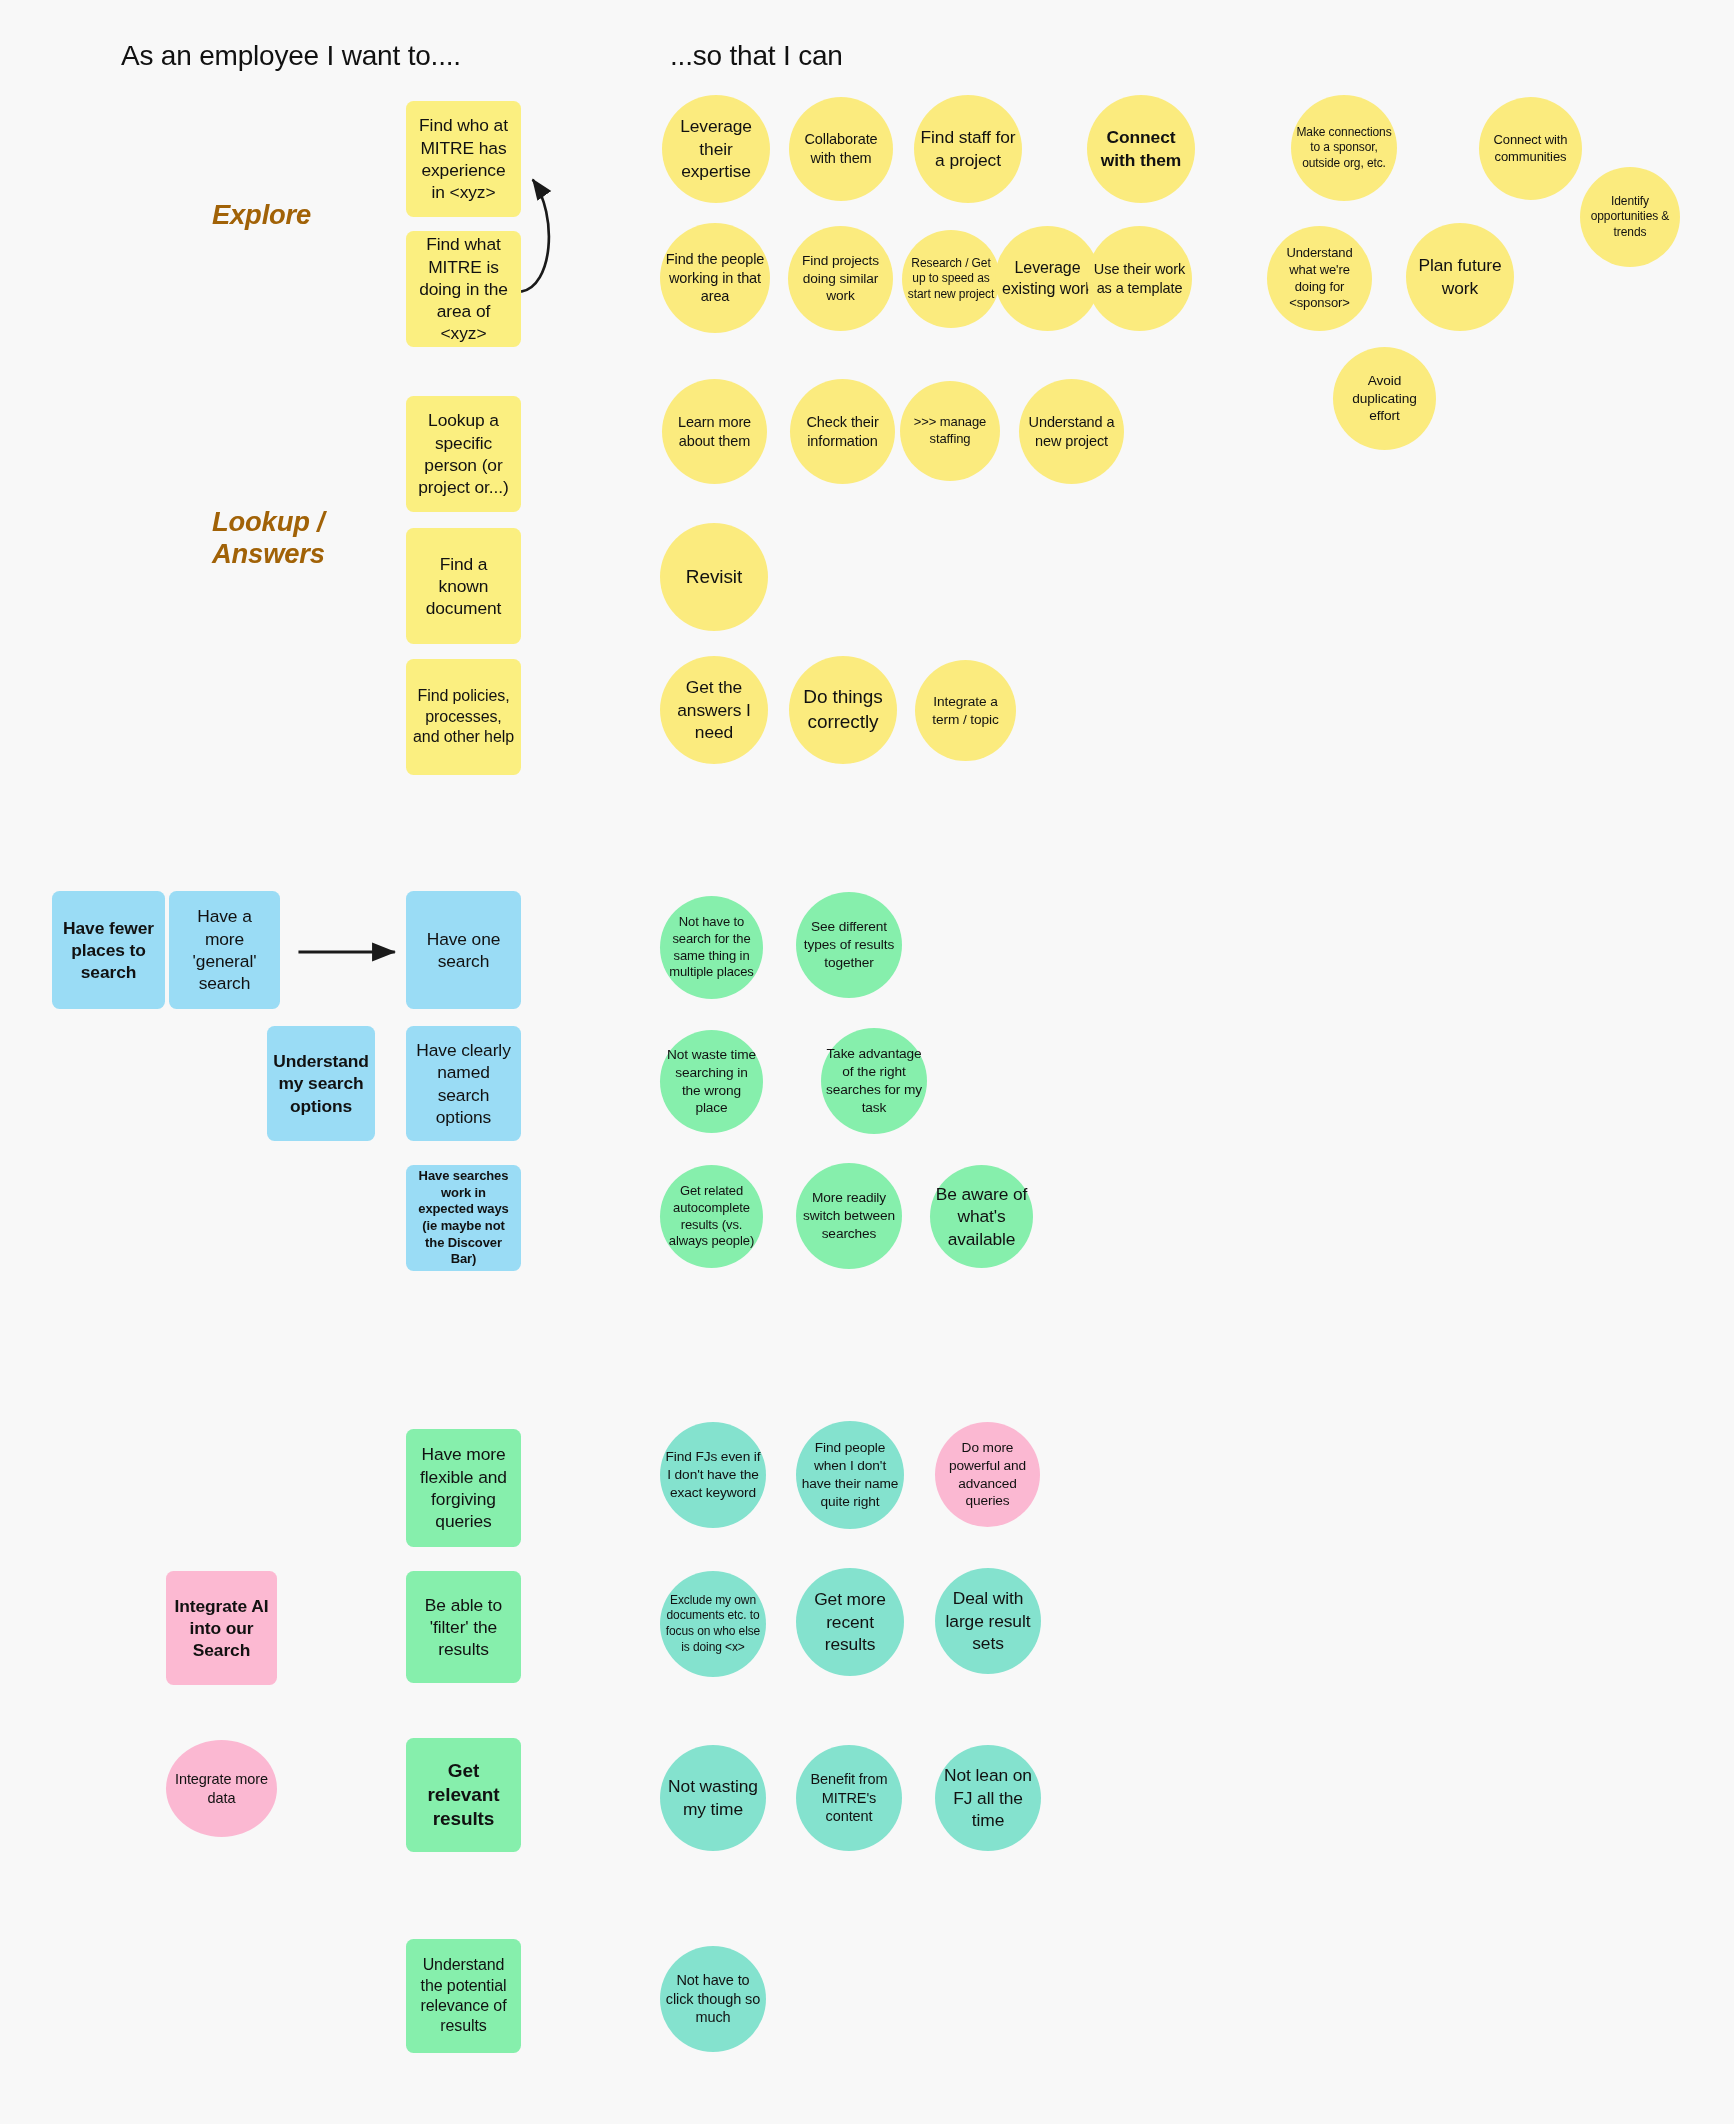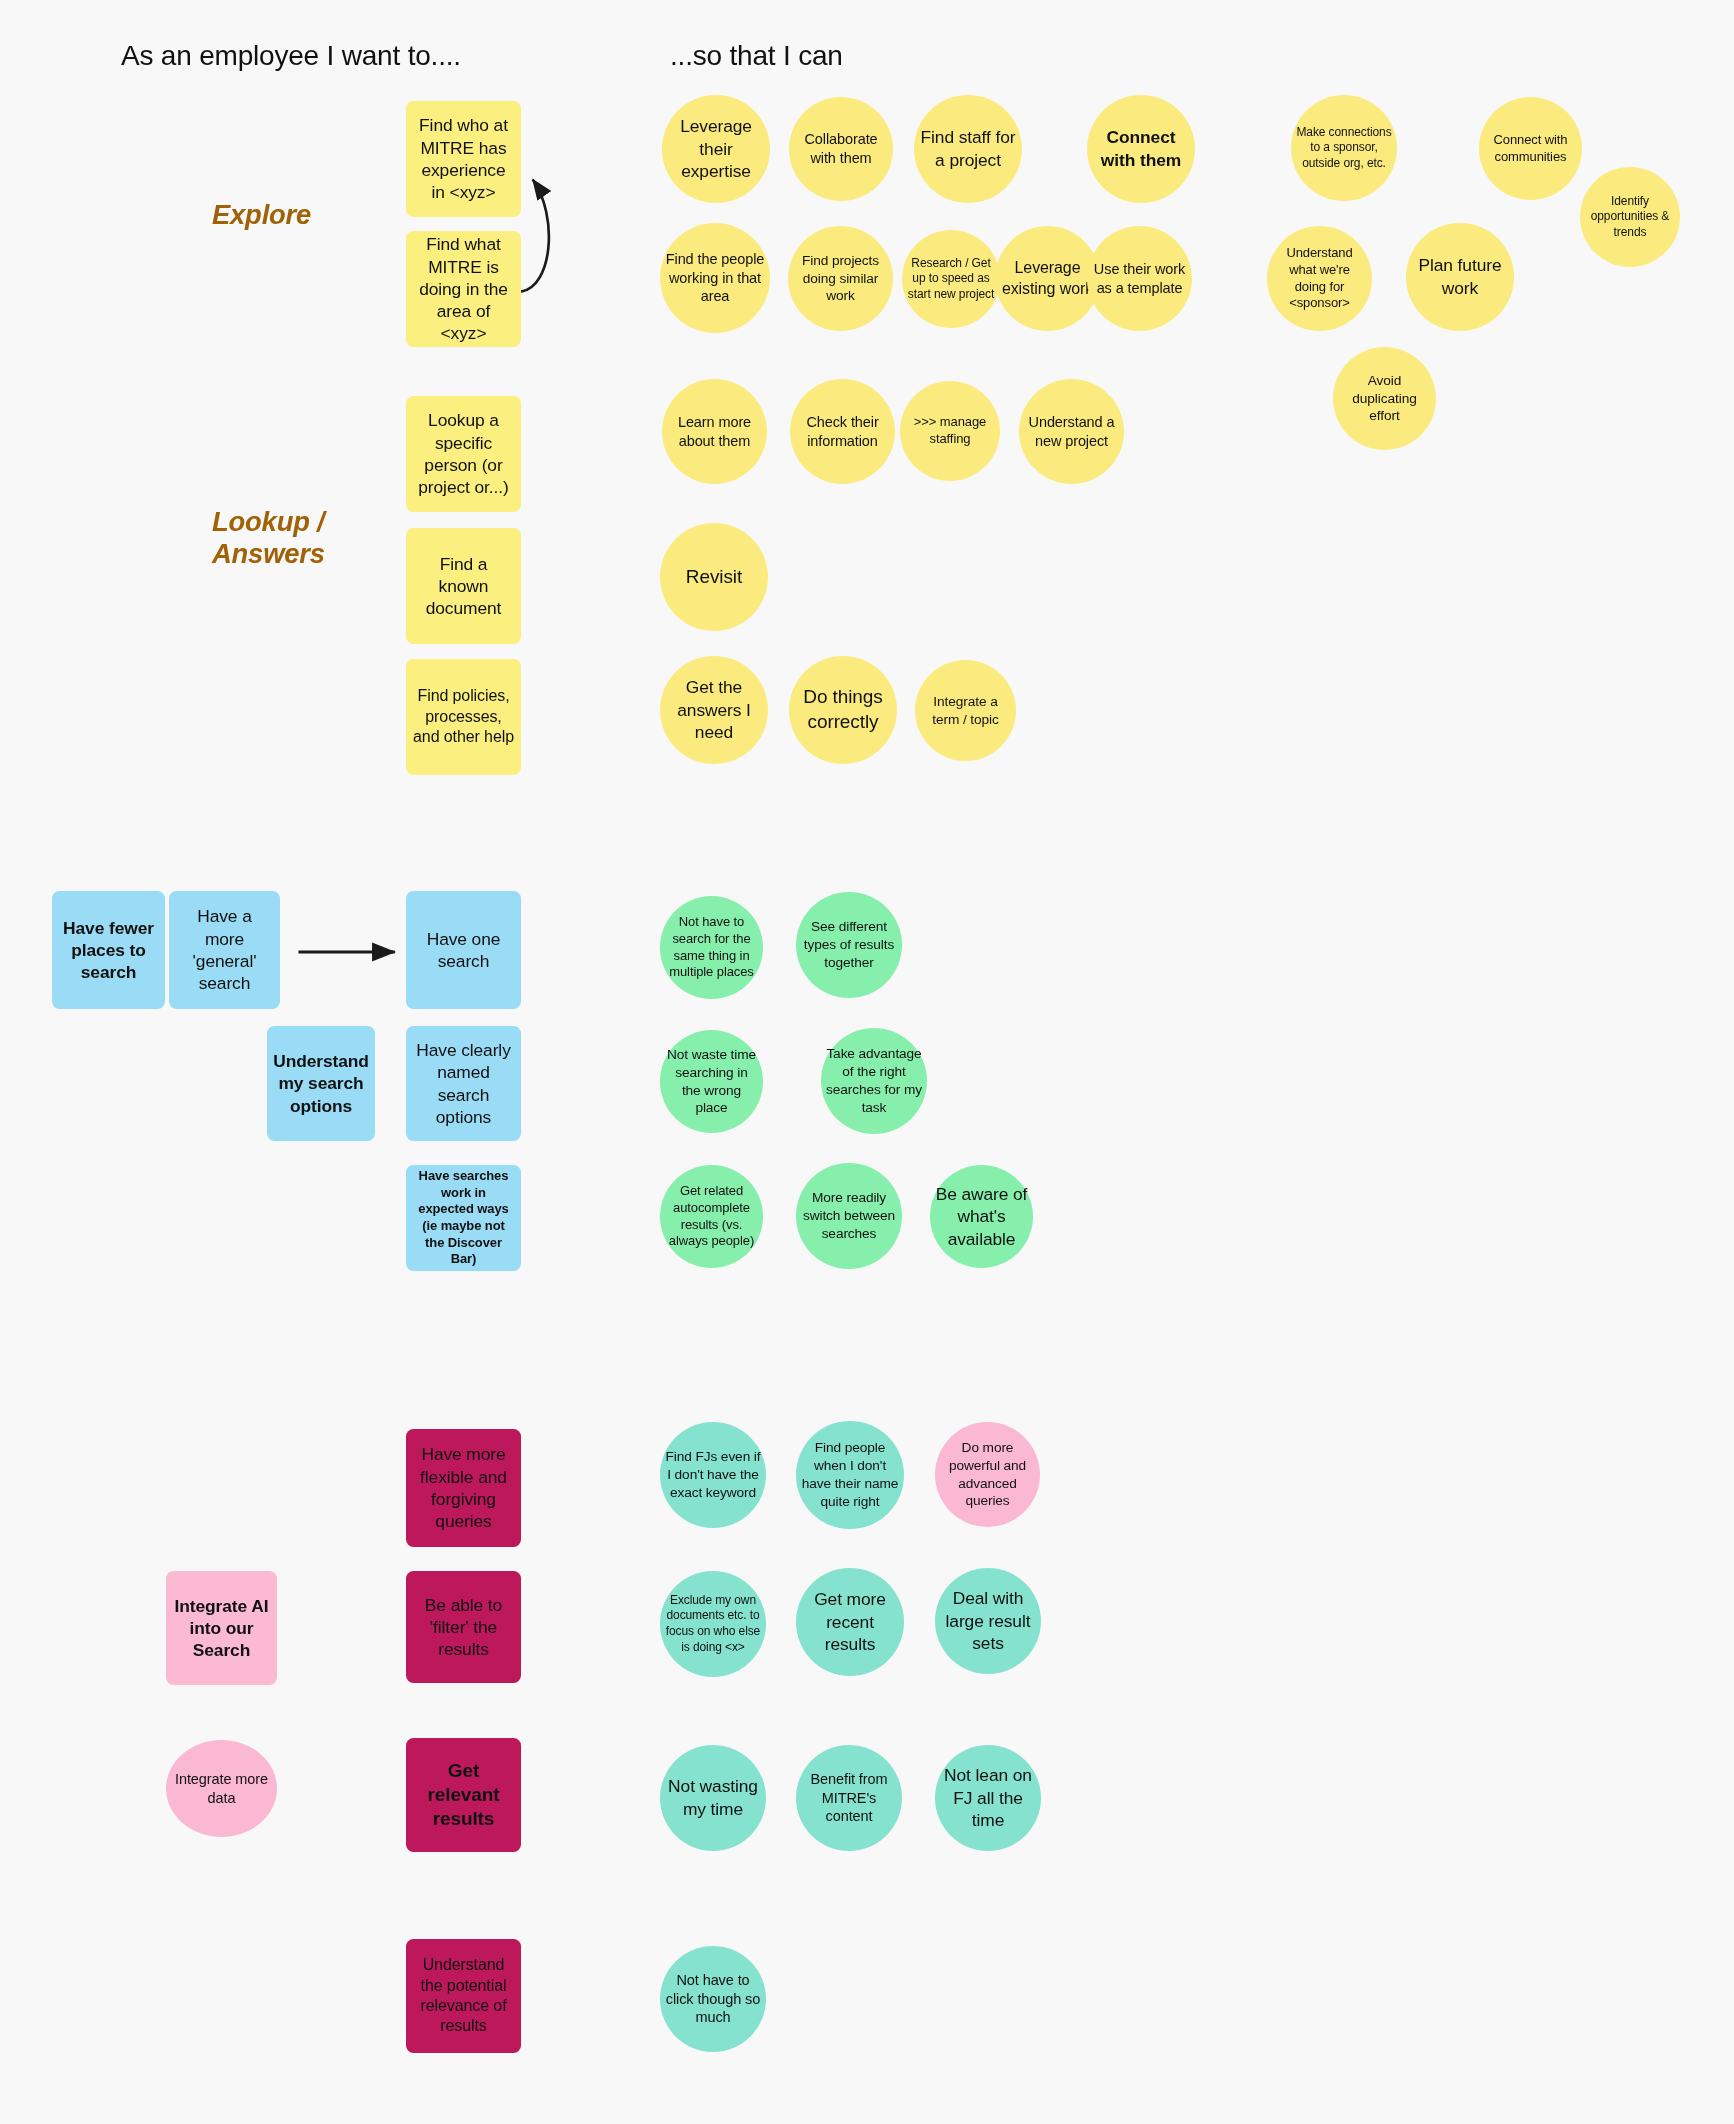--- a/index.html
+++ b/index.html
@@ -43,21 +43,21 @@
     display: flex;
     align-items: center;
     justify-content: center;
     text-align: center;
     padding: 5px 6.6px;
     line-height: 1.28;
     letter-spacing: -0.1px;
   }
   .note.yellow { background: #fbef80; }
   .note.blue   { background: #9adcf5; }
-  .note.teal   { background: #be185d; }
+  .note.teal   { background: #86efac; }
   .note.pink   { background: #fcb9d2; }
 
   .bubble {
     position: absolute;
     box-sizing: border-box;
     border-radius: 50%;
     display: flex;
     align-items: center;
     justify-content: center;
     text-align: center;

